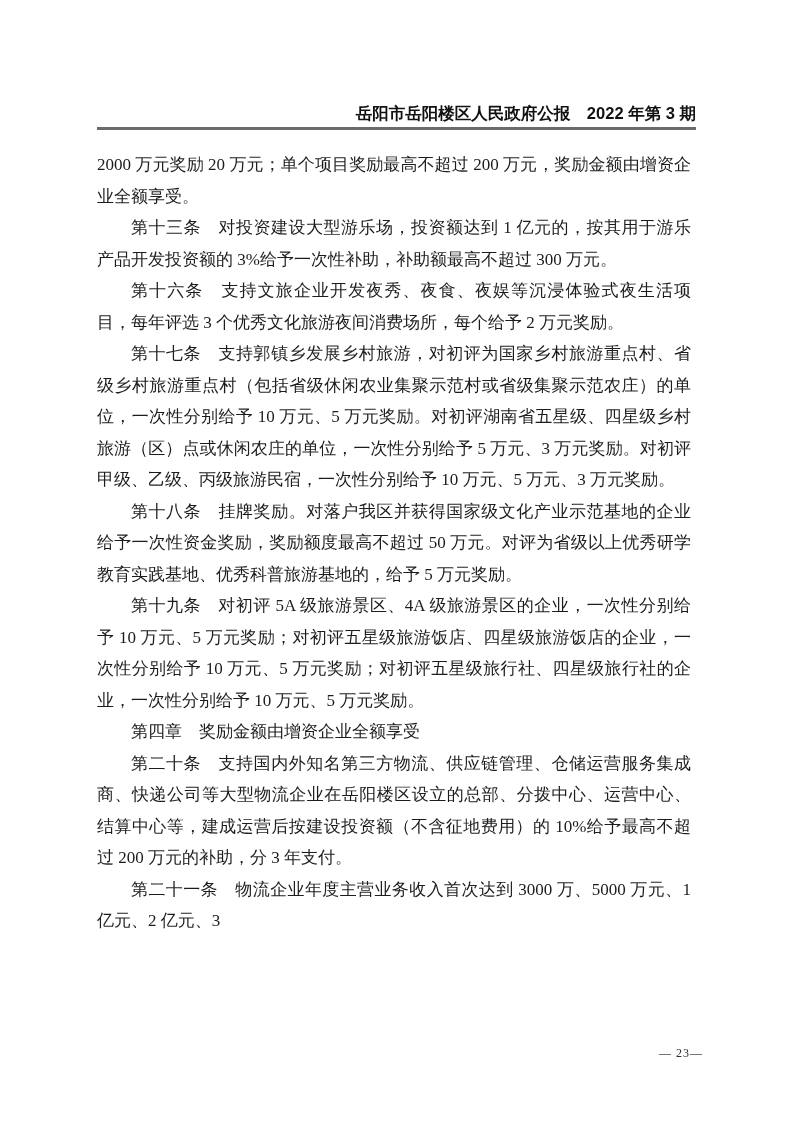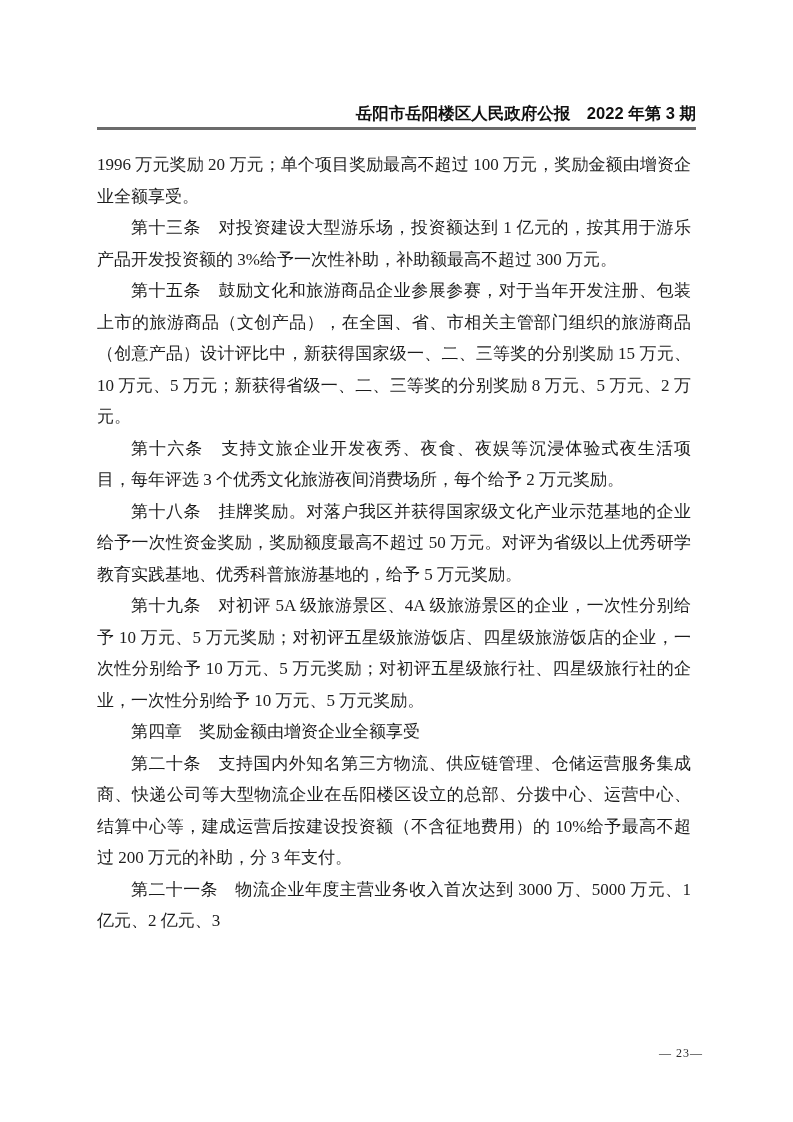--- a/index.html
+++ b/index.html
@@ -75,24 +75,24 @@
 
 <div class="page">
 
   <div class="header">
     <span>岳阳市岳阳楼区人民政府公报</span><span class="issue">2022 年第 3 期</span>
   </div>
 
   <div class="header-rule"></div>
 
   <div class="content">
-      <p class="para">1996 万元奖励 20 万元；单个项目奖励最高不超过 100 万元，奖励金额由增资企业全额享受。</p>
+      <p class="para">2000 万元奖励 20 万元；单个项目奖励最高不超过 200 万元，奖励金额由增资企业全额享受。</p>
       <p class="para indent">第十三条　对投资建设大型游乐场，投资额达到 1 亿元的，按其用于游乐产品开发投资额的 3%给予一次性补助，补助额最高不超过 300 万元。</p>
-      <p class="para indent">第十五条　鼓励文化和旅游商品企业参展参赛，对于当年开发注册、包装上市的旅游商品（文创产品），在全国、省、市相关主管部门组织的旅游商品（创意产品）设计评比中，新获得国家级一、二、三等奖的分别奖励 15 万元、10 万元、5 万元；新获得省级一、二、三等奖的分别奖励 8 万元、5 万元、2 万元。</p>
       <p class="para indent">第十六条　支持文旅企业开发夜秀、夜食、夜娱等沉浸体验式夜生活项目，每年评选 3 个优秀文化旅游夜间消费场所，每个给予 2 万元奖励。</p>
+      <p class="para indent">第十七条　支持郭镇乡发展乡村旅游，对初评为国家乡村旅游重点村、省级乡村旅游重点村（包括省级休闲农业集聚示范村或省级集聚示范农庄）的单位，一次性分别给予 10 万元、5 万元奖励。对初评湖南省五星级、四星级乡村旅游（区）点或休闲农庄的单位，一次性分别给予 5 万元、3 万元奖励。对初评甲级、乙级、丙级旅游民宿，一次性分别给予 10 万元、5 万元、3 万元奖励。</p>
       <p class="para indent">第十八条　挂牌奖励。对落户我区并获得国家级文化产业示范基地的企业给予一次性资金奖励，奖励额度最高不超过 50 万元。对评为省级以上优秀研学教育实践基地、优秀科普旅游基地的，给予 5 万元奖励。</p>
       <p class="para indent">第十九条　对初评 5A 级旅游景区、4A 级旅游景区的企业，一次性分别给予 10 万元、5 万元奖励；对初评五星级旅游饭店、四星级旅游饭店的企业，一次性分别给予 10 万元、5 万元奖励；对初评五星级旅行社、四星级旅行社的企业，一次性分别给予 10 万元、5 万元奖励。</p>
       <p class="para indent">第四章　奖励金额由增资企业全额享受</p>
       <p class="para indent">第二十条　支持国内外知名第三方物流、供应链管理、仓储运营服务集成商、快递公司等大型物流企业在岳阳楼区设立的总部、分拨中心、运营中心、结算中心等，建成运营后按建设投资额（不含征地费用）的 10%给予最高不超过 200 万元的补助，分 3 年支付。</p>
       <p class="para indent">第二十一条　物流企业年度主营业务收入首次达到 3000 万、5000 万元、1 亿元、2 亿元、3</p>
     </div>
 
   <div class="page-number">— 23—</div>
 
 </div>

